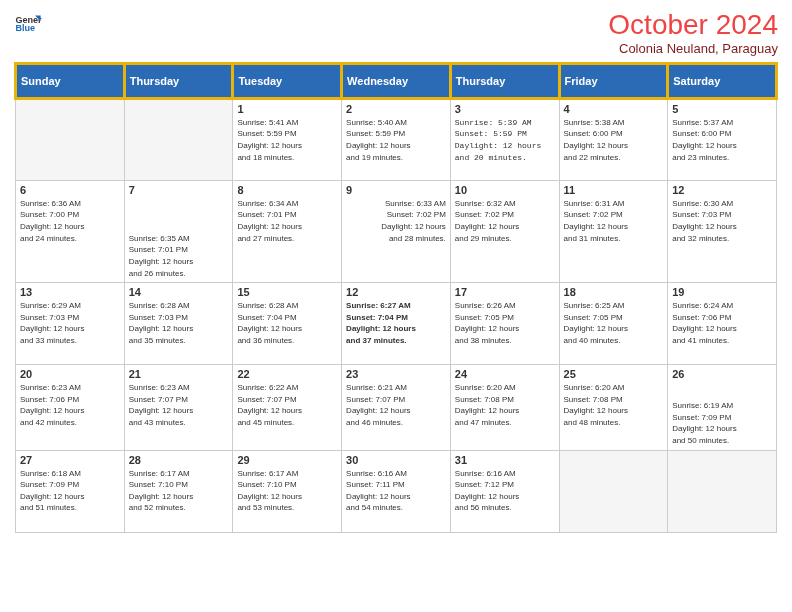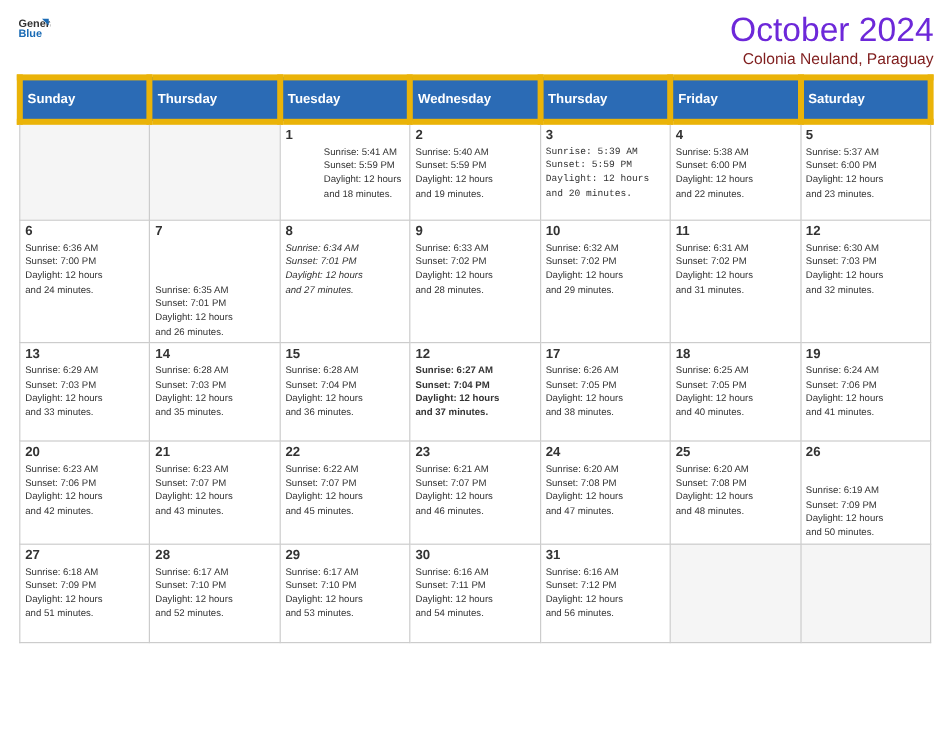--- a/index.html
+++ b/index.html
@@ -30,40 +30,40 @@
     .logo-icon {
       width: 28px;
       height: 28px;
     }
     .title-block {
       text-align: right;
     }
     .month-title {
       font-size: 28px;
       font-weight: normal;
-      color: #6d28d9;
+      color: #ef4444;
       line-height: 1.1;
     }
     .subtitle {
       font-size: 13px;
       color: #7f1d1d;
     }
     table {
       width: 100%;
       border-collapse: collapse;
       table-layout: fixed;
     }
     th {
       background: #2b6bb5;
       color: #fff;
       font-size: 11px;
       font-weight: bold;
       padding: 10px 4px;
       text-align: left;
-      border: 5px solid #eab308;
+      border: 3px solid #eab308;
     }
     td {
       border: 1px solid #ccc;
       vertical-align: top;
       padding: 3px 4px;
       font-size: 8.5px;
       color: #333;
       height: 82px;
       background: #fff;
     }
@@ -115,21 +115,21 @@
           <th>Friday</th>
           <th>Saturday</th>
         </tr>
     </thead>
     <tbody id="calendar-body">
     <tr>
           <td class="empty"></td>
           <td class="empty"></td>
           <td>
             <span class="day-num">1</span>
-            <div class="day-info" style="white-space: pre-line; margin-left: 32px;">Sunrise: 5:41 AM
+            <div class="day-info" style="white-space: pre-line;">Sunrise: 5:41 AM
 Sunset: 5:59 PM
 Daylight: 12 hours
 and 18 minutes.</div>
           </td>
           <td>
             <span class="day-num">2</span>
             <div class="day-info" style="white-space: pre-line;">Sunrise: 5:40 AM
 Sunset: 5:59 PM
 Daylight: 12 hours
 and 19 minutes.</div>
@@ -166,28 +166,28 @@
           </td>
           <td>
             <span class="day-num">7</span>
             <div class="day-info" style="white-space: pre-line; margin-top: 37px;">Sunrise: 6:35 AM
 Sunset: 7:01 PM
 Daylight: 12 hours
 and 26 minutes.</div>
           </td>
           <td>
             <span class="day-num">8</span>
-            <div class="day-info" style="white-space: pre-line; font-style: italic;">Sunrise: 6:34 AM
+            <div class="day-info" style="white-space: pre-line;">Sunrise: 6:34 AM
 Sunset: 7:01 PM
 Daylight: 12 hours
 and 27 minutes.</div>
           </td>
           <td>
             <span class="day-num">9</span>
-            <div class="day-info" style="white-space: pre-line;">Sunrise: 6:33 AM
+            <div class="day-info" style="white-space: pre-line; text-align: right;">Sunrise: 6:33 AM
 Sunset: 7:02 PM
 Daylight: 12 hours
 and 28 minutes.</div>
           </td>
           <td>
             <span class="day-num">10</span>
             <div class="day-info" style="white-space: pre-line;">Sunrise: 6:32 AM
 Sunset: 7:02 PM
 Daylight: 12 hours
 and 29 minutes.</div>

